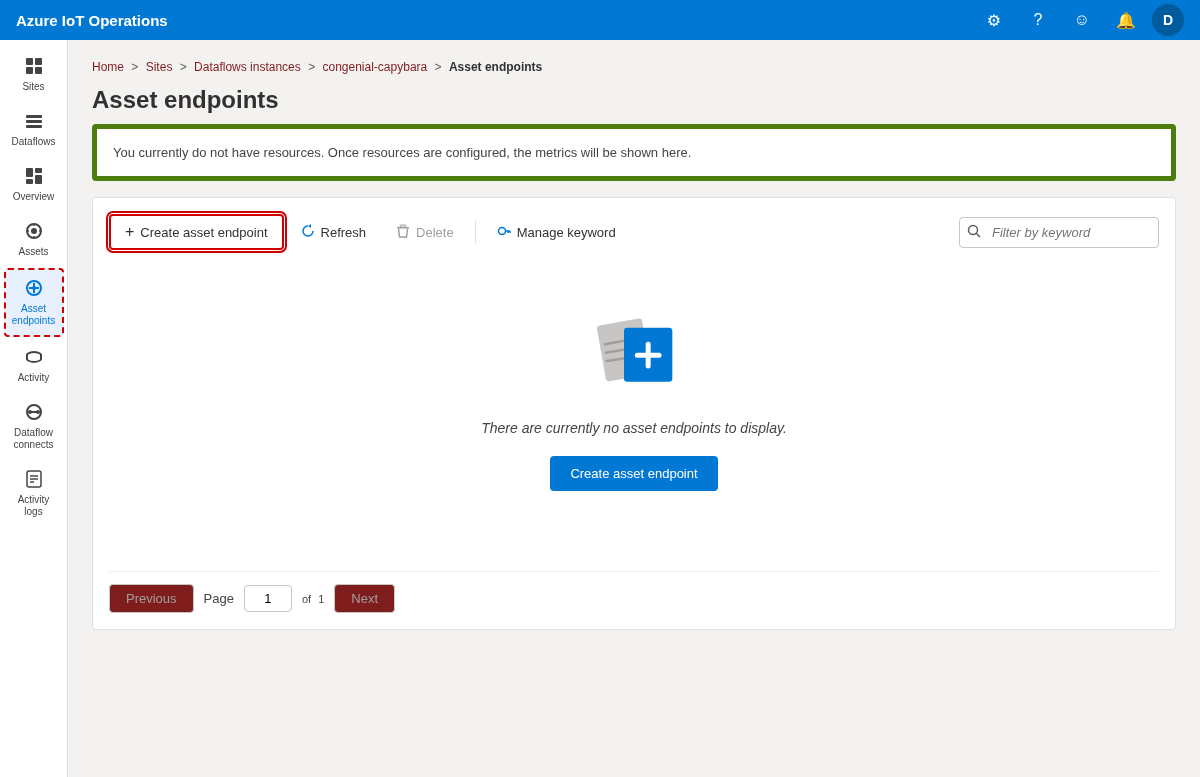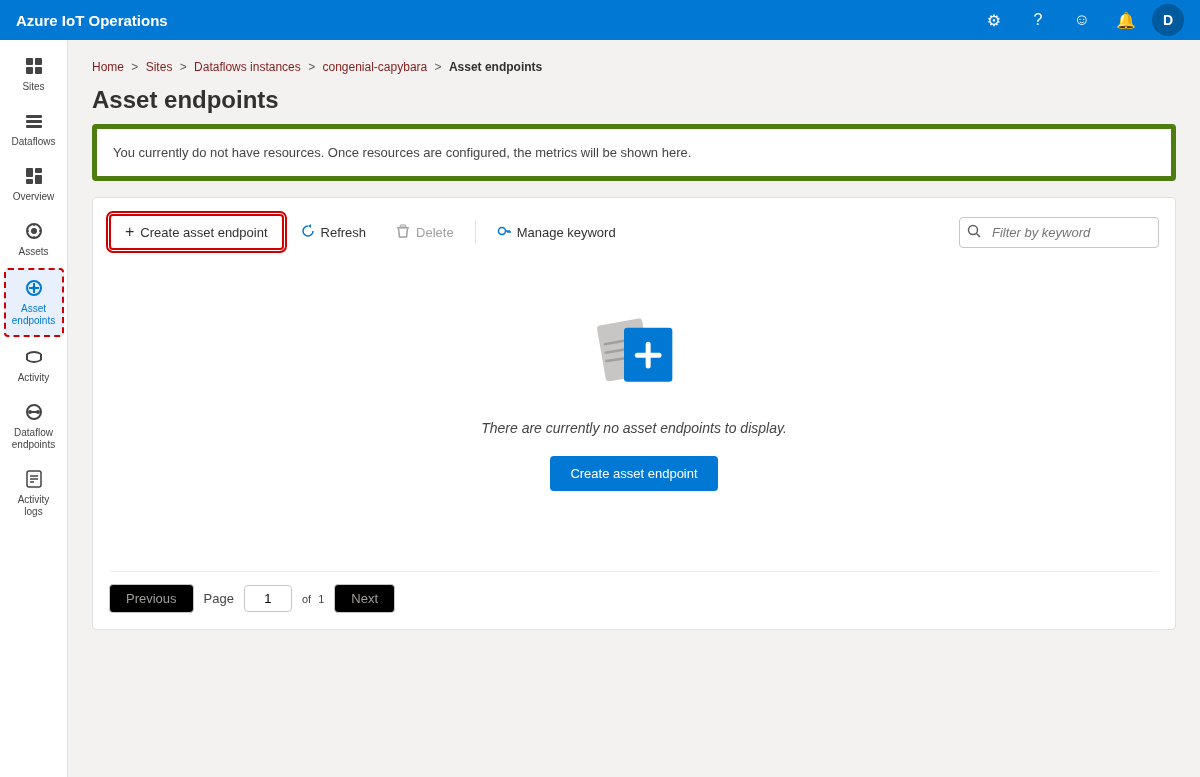--- a/index.html
+++ b/index.html
@@ -248,21 +248,21 @@
       display: flex;
       align-items: center;
       gap: 10px;
       margin-top: 20px;
       padding-top: 12px;
       border-top: 1px solid #f0f0f0;
     }
     .btn-page {
       padding: 6px 16px;
       border: 1px solid #c8c6c4;
-      background: #000000;
+      background: #7f1d1d;
       border-radius: 4px;
       cursor: pointer;
       font-size: 13px;
       color: #a19f9d;
     }
     .btn-page.disabled { color: #a19f9d; cursor: default; }
     .page-label { font-size: 13px; color: #444; }
     .page-input {
       width: 48px;
       padding: 5px 8px;
@@ -359,21 +359,21 @@
     </div>
     <div class="sidebar-item">
       <span class="sidebar-item-icon">
         <svg width="20" height="20" viewBox="0 0 20 20" fill="none">
           <circle cx="10" cy="10" r="7" stroke="#444" stroke-width="2" fill="none"></circle>
           <line x1="6" y1="10" x2="14" y2="10" stroke="#444" stroke-width="2"></line>
           <circle cx="6" cy="10" r="2" fill="#444"></circle>
           <circle cx="14" cy="10" r="2" fill="#444"></circle>
         </svg>
       </span>
-      <span class="sidebar-item-label">Dataflow endpoints</span>
+      <span class="sidebar-item-label">Dataflow connects</span>
     </div>
     <div class="sidebar-item">
       <span class="sidebar-item-icon">
         <svg width="20" height="20" viewBox="0 0 20 20" fill="none">
           <rect x="3" y="2" width="14" height="16" rx="2" stroke="#444" stroke-width="1.5" fill="none"></rect>
           <line x1="6" y1="7" x2="14" y2="7" stroke="#444" stroke-width="1.5"></line>
           <line x1="6" y1="10" x2="14" y2="10" stroke="#444" stroke-width="1.5"></line>
           <line x1="6" y1="13" x2="10" y2="13" stroke="#444" stroke-width="1.5"></line>
         </svg>
       </span>

